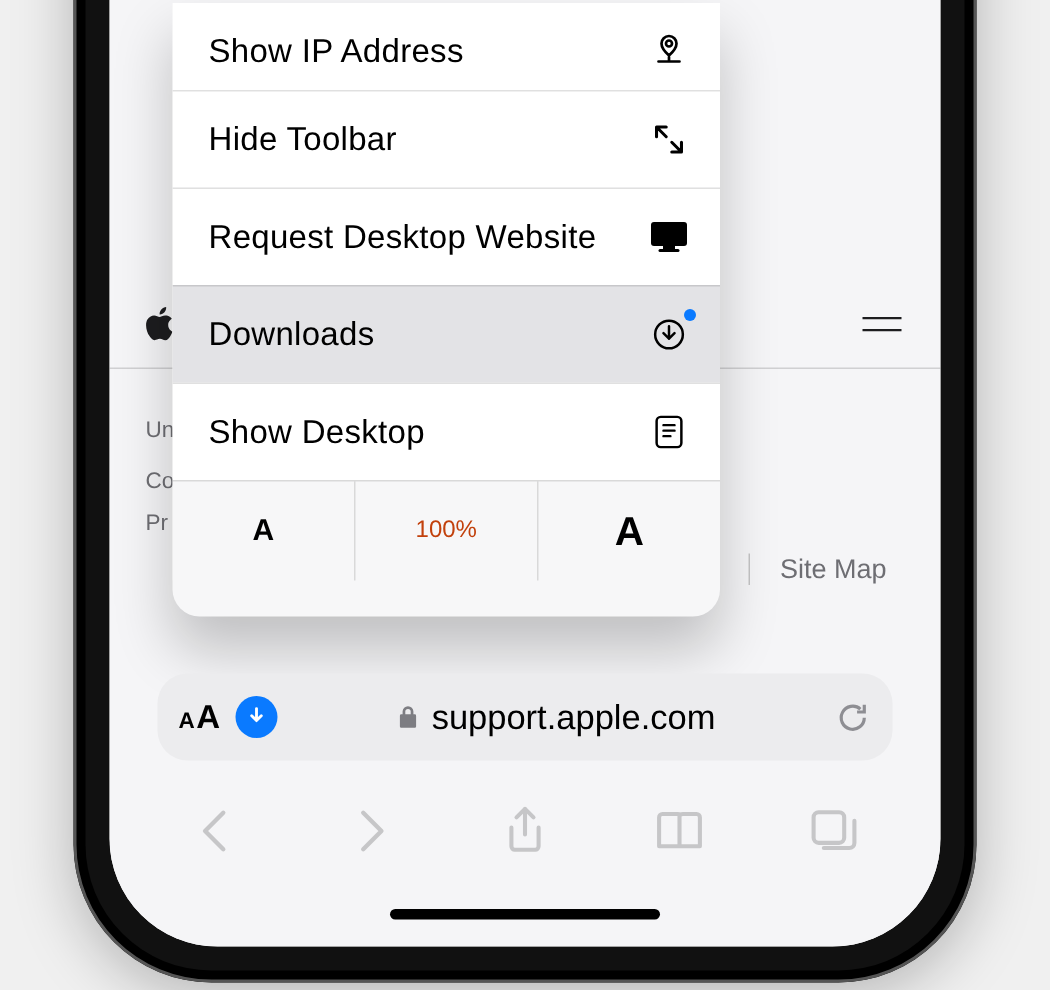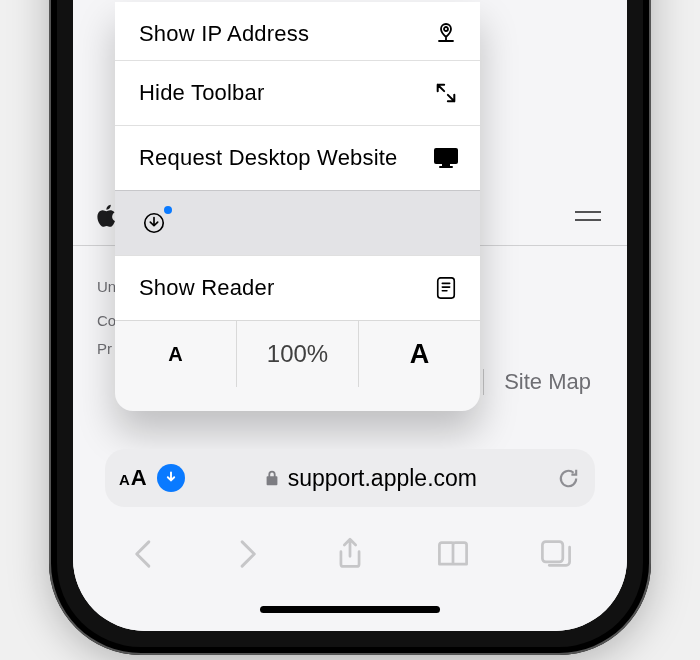--- a/index.html
+++ b/index.html
@@ -49,21 +49,21 @@
   .gnav { width: 30px; height: 20px; }
   .blurtext {
     position: absolute; left: 24px; right: 24px;
     color: #6e6e73; font-size: 15px; line-height: 2;
   }
   .blurtext.one { top: 498px; }
   .blurtext.two { top: 532px; }
   .blurtext.three { top: 560px; }
   .sitemap {
     position: absolute; right: 36px; top: 595px;
-    color: #6e6e73; font-size: 22px;
+    color: #6e6e73; font-size: 18px;
     border-left: 1px solid rgba(0,0,0,.2);
     padding-left: 20px;
   }
 
   
   .popover {
     position: absolute;
     left: 42px; right: 147px;
     top: 228px;
     bottom: 220px;
@@ -95,21 +95,21 @@
   .zoom-row {
     display: flex; height: 67px; background: #f7f7f8; border-top: 1px solid rgba(0,0,0,.12);
   }
   .zoom-cell {
     flex: 1; display:flex; align-items:center; justify-content:center;
     border-right: 1px solid rgba(0,0,0,.12);
   }
   .zoom-cell:last-child { border-right: none; }
   .zoom-small { font-size: 20px; font-weight: 600; color:#000; }
   .zoom-big   { font-size: 27px; font-weight: 600; color:#000; }
-  .zoom-val   { font-size: 24px; color:#404040; }
+  .zoom-val   { font-size: 16px; color:#c2410c; }
 
   
   .urlbar {
     position: absolute;
     left: 32px; right: 32px; bottom: 124px;
     height: 58px;
     background: #ececee;
     border-radius: 20px;
     display: flex; align-items: center;
     padding: 0 14px;
@@ -194,31 +194,32 @@
           <span class="icon">
             <svg viewBox="0 0 28 24" width="28" height="24">
                 <rect x="2" y="2" width="24" height="16" rx="2" fill="#000"></rect>
                 <rect x="10" y="18" width="8" height="2" fill="#000"></rect>
                 <rect x="7" y="20" width="14" height="2" rx="1" fill="#000"></rect>
               </svg>
           </span>
         </div>
 
         <div class="menu-row highlight">
+          <span class="menu-label">Downloads</span>
           <span class="icon">
             <svg viewBox="0 0 26 26" width="24" height="24" stroke="#000" stroke-width="1.8" fill="none" stroke-linecap="round" stroke-linejoin="round">
                 <circle cx="13" cy="13" r="10"></circle>
                 <path d="M13 7v9M9 12l4 4 4-4"></path>
               </svg>
             <span class="dot"></span>
           </span>
         </div>
 
         <div class="menu-row">
-          <span class="menu-label">Show Reader</span>
+          <span class="menu-label">Show Desktop</span>
           <span class="icon">
             <svg viewBox="0 0 24 26" width="22" height="24" stroke="#000" stroke-width="1.8" fill="none" stroke-linecap="round">
                 <rect x="3" y="2" width="18" height="22" rx="3"></rect>
                 <path d="M8 8h8M8 12h8M8 16h5"></path>
               </svg>
           </span>
         </div>
 
         <div class="zoom-row">
           <div class="zoom-cell">

